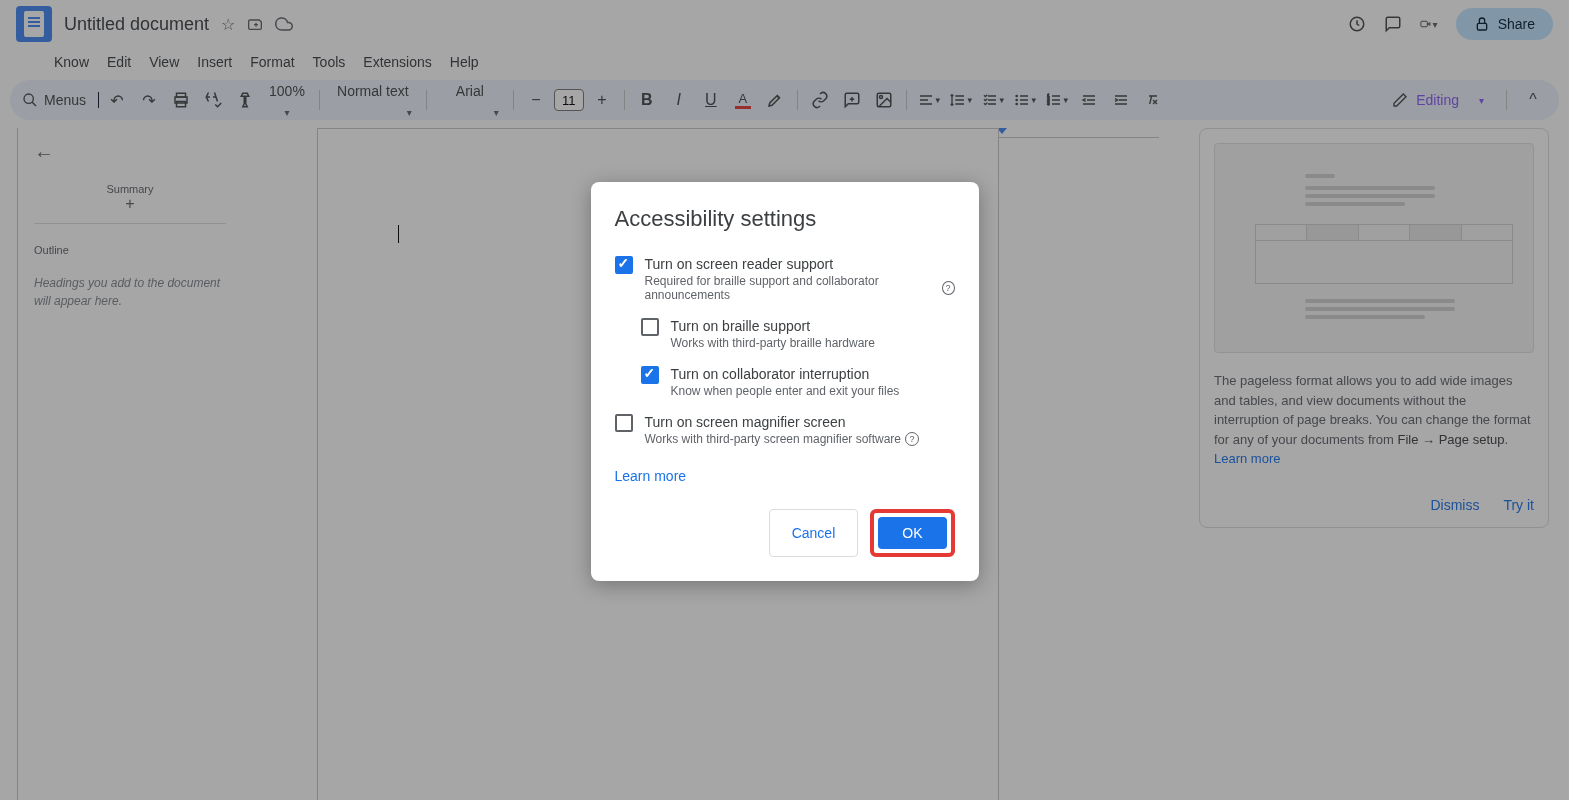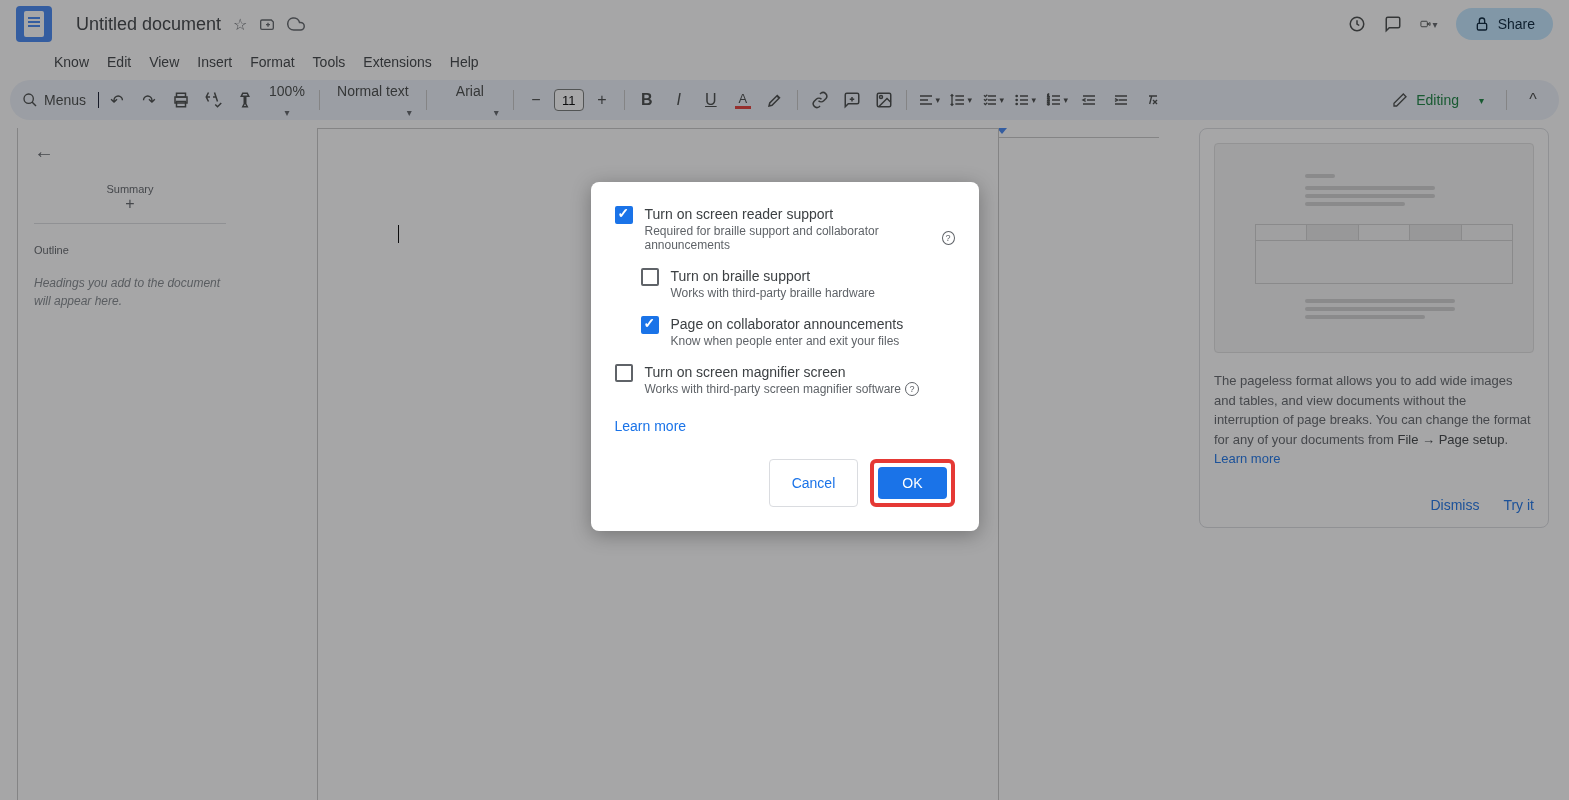--- a/index.html
+++ b/index.html
@@ -1,19 +1,19 @@
 <!DOCTYPE html>
 <html><head>
 <meta charset="utf-8">
 <style>
 * { box-sizing: border-box; margin: 0; padding: 0; }
 body { font-family: Arial, sans-serif; background: #fff; width: 1569px; height: 800px; overflow: hidden; position: relative; }
 
 
-.title-bar { height: 48px; display: flex; align-items: center; padding: 0 16px; gap: 24px; }
+.title-bar { height: 48px; display: flex; align-items: center; padding: 0 16px; gap: 12px; }
 .docs-logo { width: 36px; height: 36px; background: #4285f4; border-radius: 4px; display: flex; align-items: center; justify-content: center; }
 .docs-logo-inner { width: 20px; height: 26px; background: #fff; border-radius: 2px; position: relative; }
 .docs-logo-inner::after { content: ""; position: absolute; top: 6px; left: 4px; right: 4px; height: 2px; background: #4285f4; box-shadow: 0 4px #4285f4, 0 8px #4285f4; }
 .doc-title { font-size: 18px; color: #3c4043; }
 .title-icon { width: 18px; height: 18px; color: #5f6368; display: inline-flex; align-items: center; justify-content: center; cursor: pointer; }
 .title-right { margin-left: auto; display: flex; align-items: center; gap: 18px; }
 .share-btn { background: #c2e7ff; border-radius: 40px; padding: 8px 18px; display: flex; align-items: center; gap: 8px; font-size: 14px; font-weight: 500; color: #001d35; cursor: pointer; }
 
 
 .menu-bar { height: 28px; display: flex; align-items: center; gap: 2px; padding-left: 46px; font-size: 14px; color: #3c4043; }
@@ -21,21 +21,21 @@
 
 
 .toolbar { height: 40px; background: #edf2fa; border-radius: 24px; margin: 4px 10px 0 10px; display: flex; align-items: center; padding: 0 12px; gap: 4px; }
 .tb-btn { width: 28px; height: 28px; display: inline-flex; align-items: center; justify-content: center; color: #444746; cursor: pointer; border-radius: 4px; font-size: 16px; }
 .tb-search { display: flex; align-items: center; gap: 6px; color: #444746; font-size: 14px; padding-right: 12px; border-right: 1px solid #0f172a; }
 .tb-sep { width: 1px; height: 20px; background: #c7c7c7; margin: 0 4px; }
 .tb-select { display: flex; align-items: center; gap: 8px; color: #444746; font-size: 14px; padding: 0 6px; cursor: pointer; flex-direction: column; }
 .tb-select .chev { font-size: 10px; color: #5f6368; }
 .font-size-box { width: 30px; height: 22px; border: 1px solid #747775; border-radius: 4px; text-align: center; font-size: 13px; }
 .tb-right { margin-left: auto; display: flex; align-items: center; gap: 8px; }
-.edit-mode { display: flex; align-items: center; gap: 8px; padding: 0 10px; font-size: 14px; color: #15803d; cursor: pointer; }
+.edit-mode { display: flex; align-items: center; gap: 8px; padding: 0 10px; font-size: 14px; color: #8b5cf6; cursor: pointer; }
 
 
 .ruler-area { height: 18px; position: relative; margin-left: 242px; margin-right: 30px; margin-top: 4px; }
 .ruler { position: absolute; left: 75px; right: 380px; height: 14px; background: #fff; border-bottom: 1px solid #c7c7c7; }
 .ruler-tick { position: absolute; top: 3px; font-size: 9px; color: #80868b; }
 .indent-left { position: absolute; left: 155px; top: 4px; width: 0; height: 0; border-left: 5px solid transparent; border-right: 5px solid transparent; border-top: 6px solid #4285f4; }
 .indent-right { position: absolute; left: 680px; top: 4px; width: 0; height: 0; border-left: 5px solid transparent; border-right: 5px solid transparent; border-top: 6px solid #4285f4; }
 
 
 .content-area { position: absolute; top: 128px; bottom: 0; left: 0; right: 0; display: flex; }
@@ -350,20 +350,21 @@
     </div>
     <div class="info-actions">
       <span class="info-action">Dismiss</span>
       <span class="info-action">Try it</span>
     </div>
   </div>
 </div>
 
 <div class="modal-overlay">
   <div class="modal">
+    <div class="modal-title">Accessibility settings</div>
     <div id="modal-options">
         <div class="opt-row">
           <div class="checkbox checked"></div>
           <div class="opt-text">
             <div class="opt-label">Turn on screen reader support</div>
             <div class="opt-desc">
               <span>Required for braille support and collaborator announcements</span>
               <span class="help-icon">?</span>
             </div>
           </div>
@@ -373,21 +374,21 @@
           <div class="opt-text">
             <div class="opt-label">Turn on braille support</div>
             <div class="opt-desc">
               <span>Works with third-party braille hardware</span>
             </div>
           </div>
         </div>
         <div class="opt-row sub">
           <div class="checkbox checked"></div>
           <div class="opt-text">
-            <div class="opt-label">Page on collaborator announcements</div>
+            <div class="opt-label">Turn on collaborator interruption</div>
             <div class="opt-desc">
               <span>Know when people enter and exit your files</span>
             </div>
           </div>
         </div>
         <div class="opt-row">
           <div class="checkbox"></div>
           <div class="opt-text">
             <div class="opt-label">Turn on screen magnifier screen</div>
             <div class="opt-desc">

